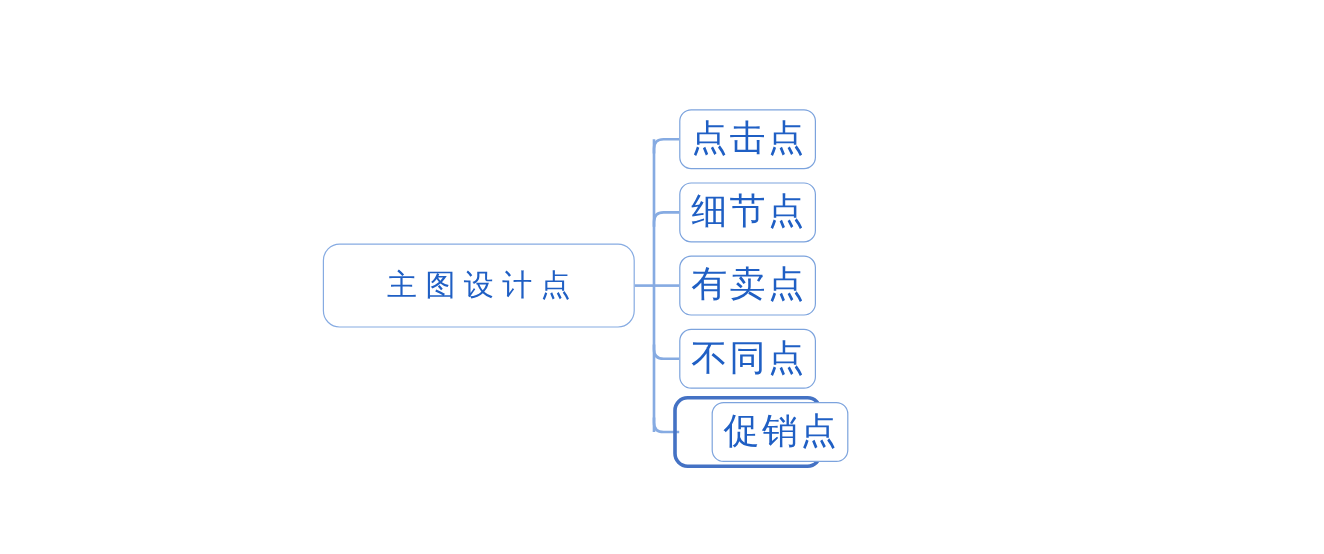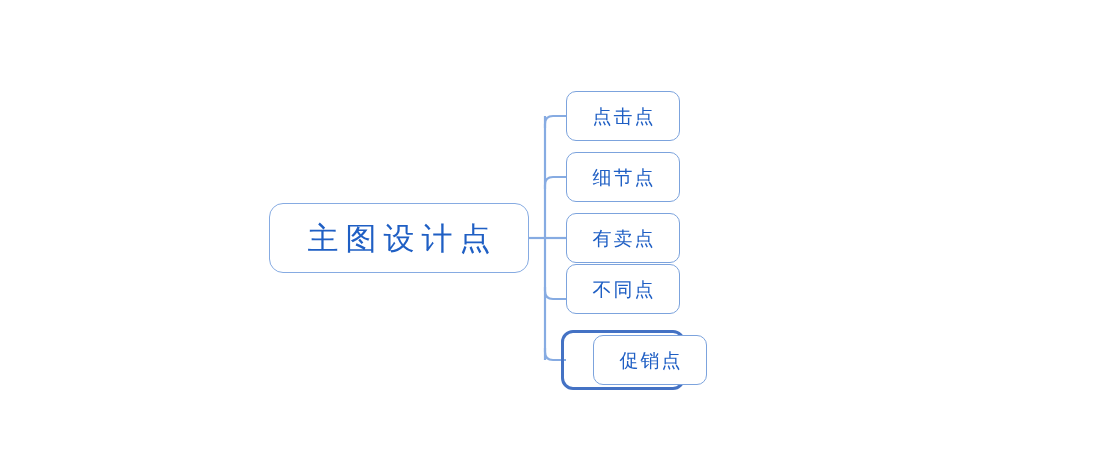--- a/index.html
+++ b/index.html
@@ -37,38 +37,38 @@
     color: #1f5fc4;
     white-space: nowrap;
   }
   #root-node {
     left: 269px;
     top: 203px;
     width: 260px;
     height: 70px;
     border-radius: 14px;
     border: 1.6px solid #86abe2;
-    font-size: 31px;
+    font-size: 25px;
     letter-spacing: 7px;
     text-indent: 7px;
     line-height: 1;
   }
   .child-node {
     left: 566px;
     width: 114px;
     height: 50px;
-    font-size: 19px;
+    font-size: 30px;
     letter-spacing: 2px;
     text-indent: 2px;
     line-height: 1;
   }
   .child-1 { top: 91px; }
   .child-2 { top: 152px; }
   .child-3 { top: 213px; font-family: Liberation Serif, serif; }
-  .child-4 { top: 264px; }
+  .child-4 { top: 274px; }
   .child-5 { top: 335px; margin-left: 27px; }
   .selection-ring {
     position: absolute;
     left: 561px;
     top: 330px;
     width: 124px;
     height: 60px;
     box-sizing: border-box;
     border: 3.2px solid #4472c4;
     border-radius: 12px;

